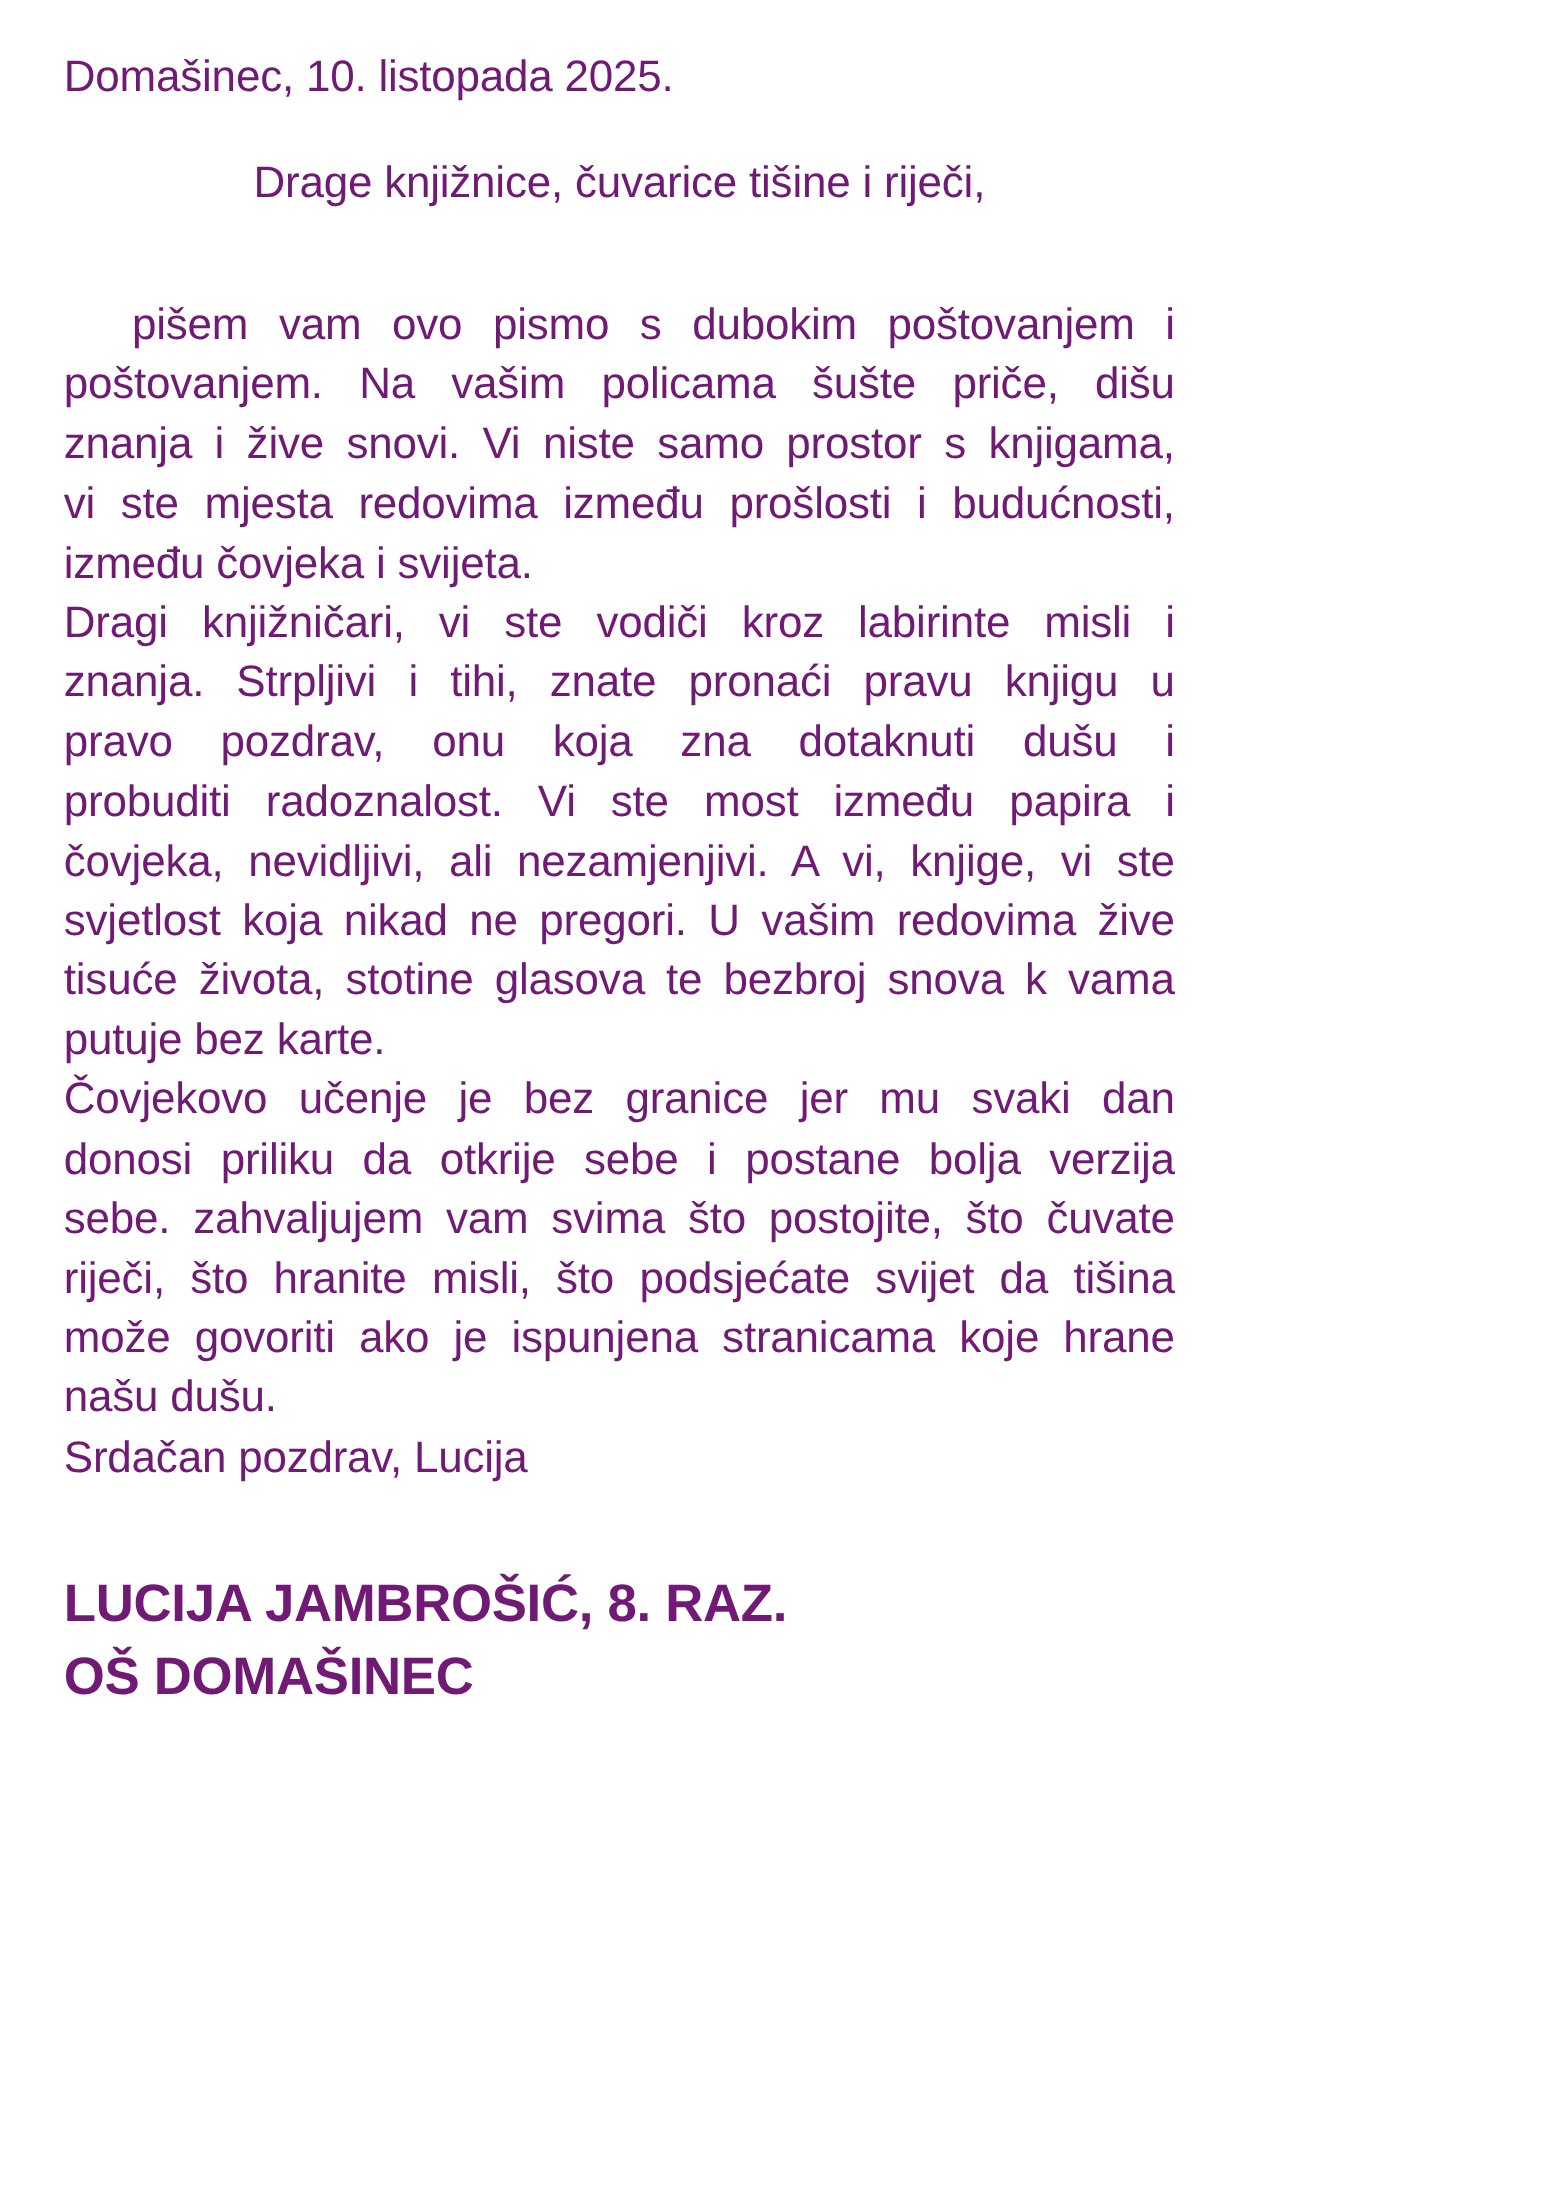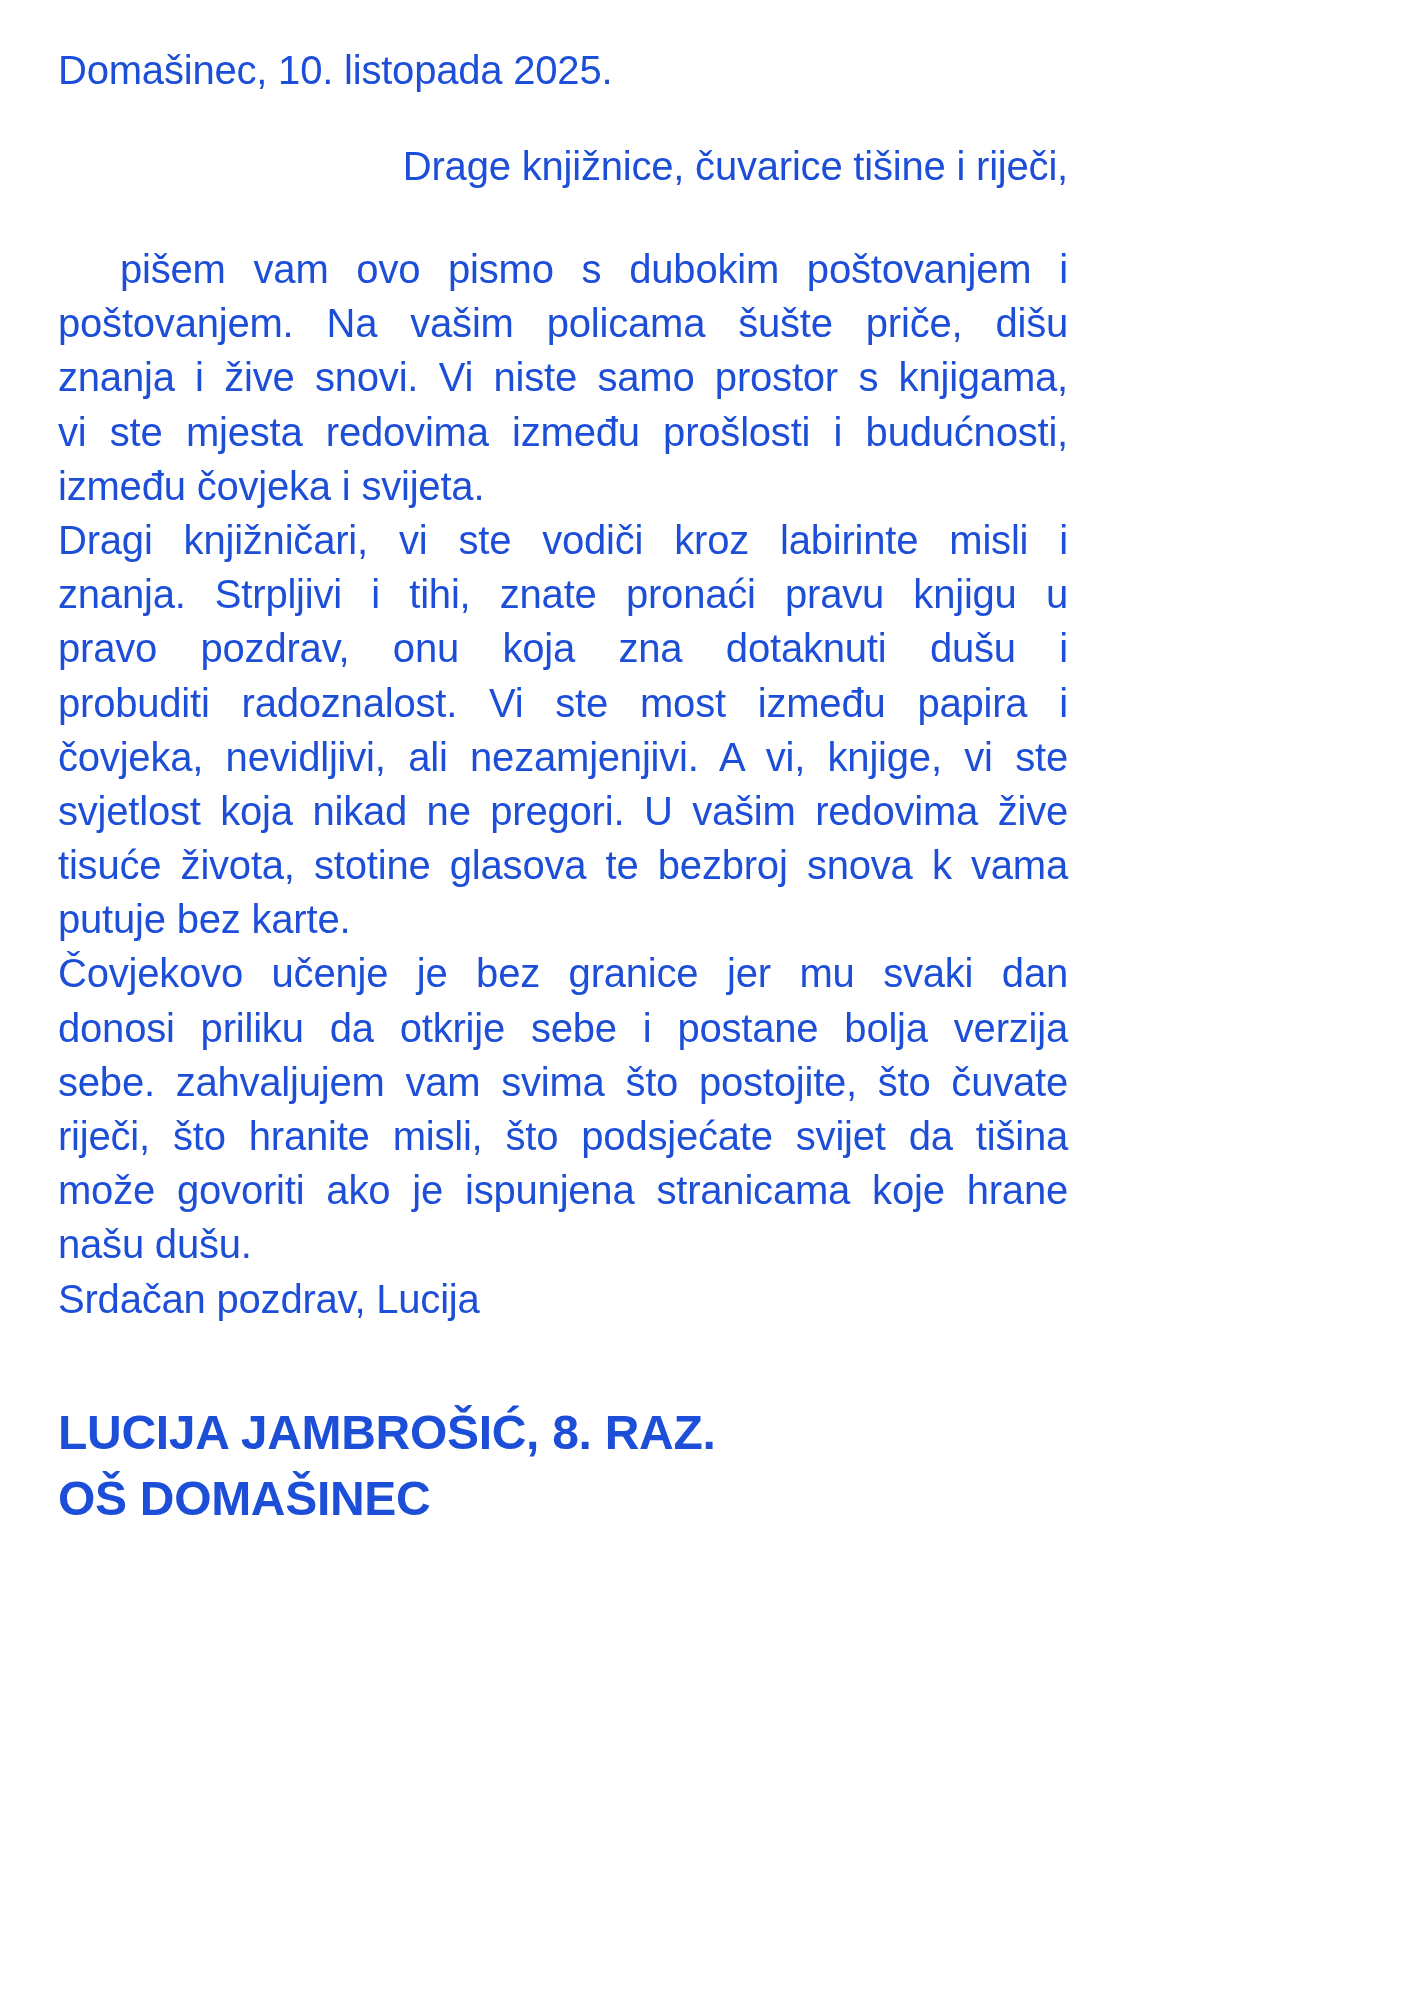--- a/index.html
+++ b/index.html
@@ -10,43 +10,43 @@
   }
 
   .page {
     position: relative;
     width: 1414px;
     height: 2000px;
     background: #ffffff;
     box-sizing: border-box;
     padding: 44px 58px 0 58px;
     font-family: "Liberation Sans", "DejaVu Sans", sans-serif;
-    color: #1d4ed8;
+    color: #701a75;
     overflow: hidden;
   }
 
   .letter-body {
     width: 1010px;
   }
 
   .line-date {
     font-size: 40px;
     line-height: 1.30;
     letter-spacing: -0.2px;
     margin: 0 0 44px 0;
     text-align: left;
     white-space: pre;
   }
 
   .salutation {
     font-size: 40px;
     line-height: 1.30;
     letter-spacing: -0.2px;
-    margin: 0 0 50px 0;
-    text-align: right;
+    margin: 0 0 76px 0;
+    text-align: center;
     white-space: pre;
   }
 
   
   .para {
     font-size: 40px;
     line-height: 1.355;
     letter-spacing: -0.2px;
     margin: 0;
   }

